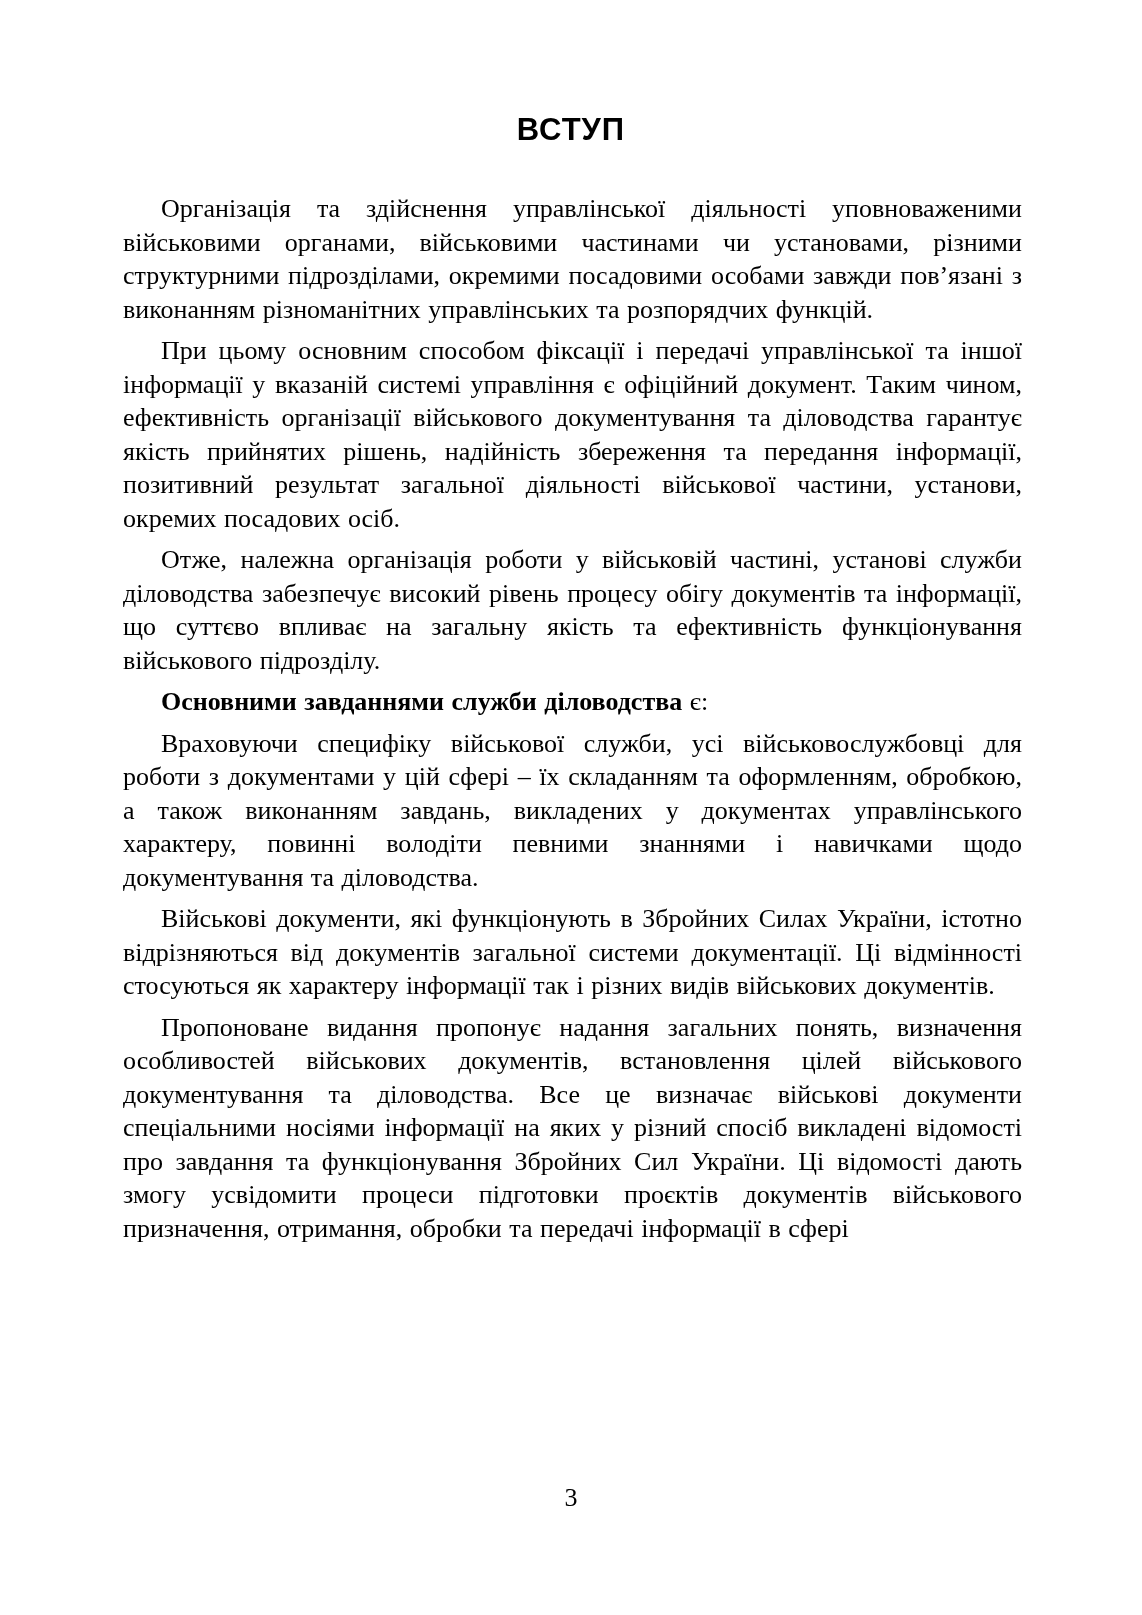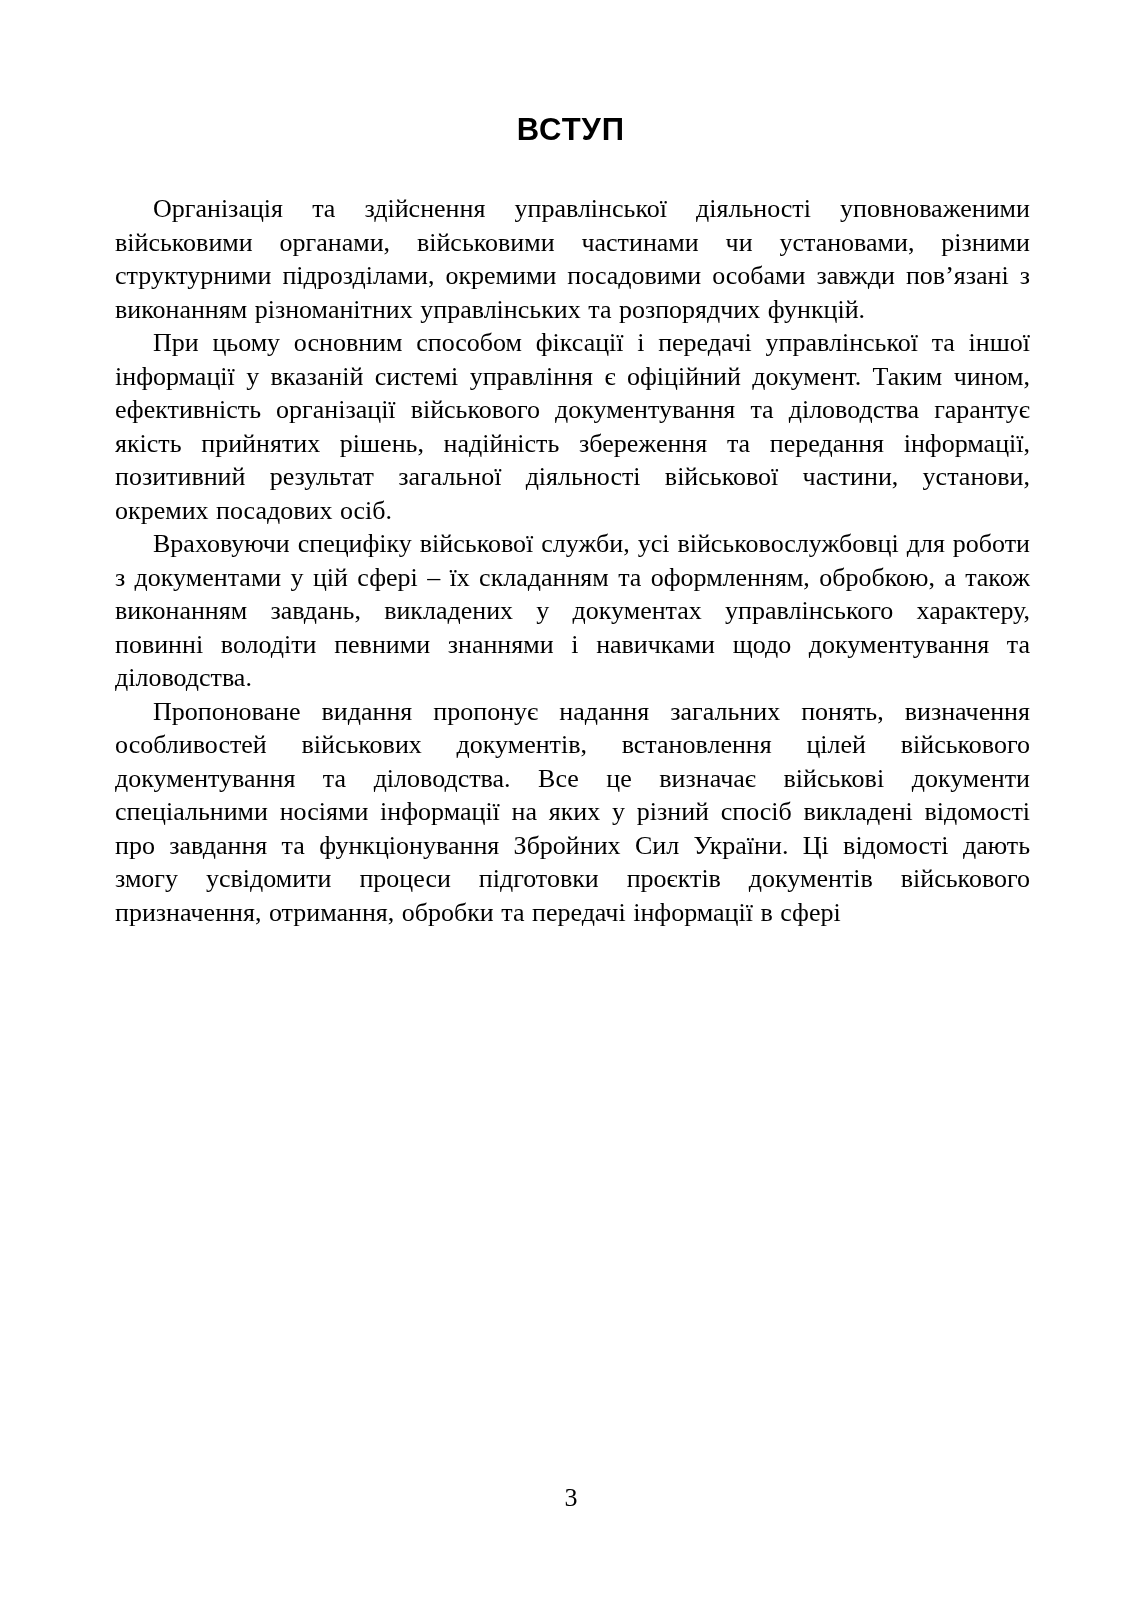--- a/index.html
+++ b/index.html
@@ -29,21 +29,21 @@
     font-family: "Liberation Sans", sans-serif;
     font-weight: bold;
     font-size: 31px;
     letter-spacing: 1px;
     color: #000000;
   }
   .body-text {
     margin: 44px 112px 0 115px;
   }
   .body-text p {
-    margin: 0;
+    margin: 8px;
     font-size: 26px;
     line-height: 33.5px;
     text-align: justify;
     text-indent: 38px;
     word-spacing: 1px;
   }
   .body-text p strong {
     font-weight: bold;
   }
   .page-number {
@@ -62,26 +62,29 @@
 <div class="page">
 
   <h1 class="title">ВСТУП</h1>
 
   <div class="body-text">
 
     <p>Організація та здійснення управлінської діяльності уповноваженими військовими органами, військовими частинами чи установами, різними структурними підрозділами, окремими посадовими особами завжди пов’язані з виконанням різноманітних управлінських та розпорядчих функцій.</p>
 
     <p>При цьому основним способом фіксації і передачі управлінської та іншої інформації у вказаній системі управління є офіційний документ. Таким чином, ефективність організації військового документування та діловодства гарантує якість прийнятих рішень, надійність збереження та передання інформації, позитивний результат загальної діяльності військової частини, установи, окремих посадових осіб.</p>
 
+    <p>Отже, належна організація роботи у військовій частині, установі служби діловодства забезпечує високий рівень процесу обігу документів та інформації, що суттєво впливає на загальну якість та ефективність функціонування військового підрозділу.</p>
 
+    <p><strong>Основними завданнями служби діловодства</strong><span> є:</span></p>
 
 
 
     <p>Враховуючи специфіку військової служби, усі військовослужбовці для роботи з документами у цій сфері – їх складанням та оформленням, обробкою, а також виконанням завдань, викладених у документах управлінського характеру, повинні володіти певними знаннями і навичками щодо документування та діловодства.</p>
 
+    <p>Військові документи, які функціонують в Збройних Силах України, істотно відрізняються від документів загальної системи документації. Ці відмінності стосуються як характеру інформації так і різних видів військових документів.</p>
 
     <p>Пропоноване видання пропонує надання загальних понять, визначення особливостей військових документів, встановлення цілей військового документування та діловодства. Все це визначає військові документи спеціальними носіями інформації на яких у різний спосіб викладені відомості про завдання та функціонування Збройних Сил України. Ці відомості дають змогу усвідомити процеси підготовки проєктів документів військового призначення, отримання, обробки та передачі інформації в сфері</p>
 
   </div>
 
   <div class="page-number">3</div>
 
 </div>
 
 </body></html>

